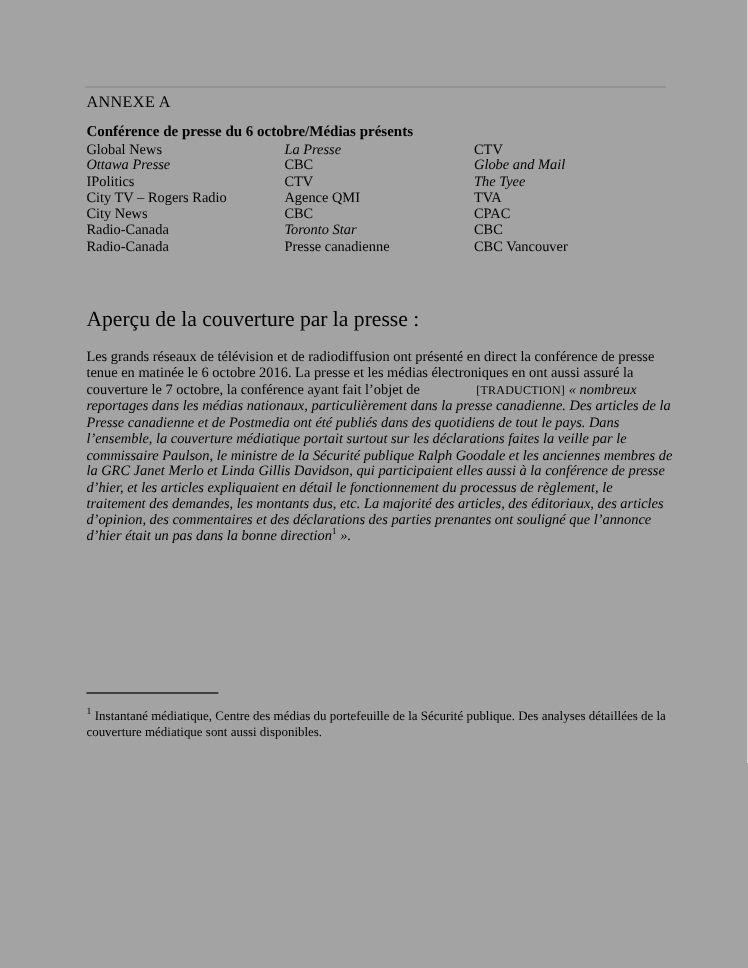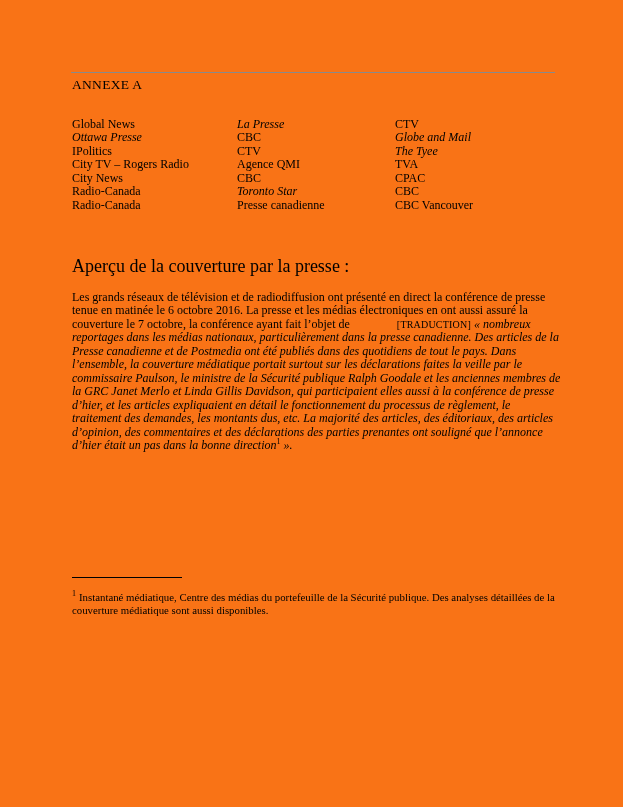--- a/index.html
+++ b/index.html
@@ -1,20 +1,20 @@
 <!DOCTYPE html>
 <html lang="fr"><head>
 <meta charset="utf-8">
 <style>
   html, body { margin: 0; padding: 0; background: #ffffff; }
   .page {
     position: relative;
     width: 623px;
     height: 807px;
-    background: #f97316;
+    background: #a3a3a3;
     color: #000000;
     font-family: "Liberation Serif", "DejaVu Serif", serif;
     overflow: hidden;
   }
   .header-rule {
     position: absolute;
     left: 71px; top: 72px;
     width: 484px; height: 1px;
     background: #8a8a8a;
   }
@@ -94,20 +94,21 @@
 </style>
 </head>
 <body>
 
 <div class="page">
 
   <div class="header-rule"></div>
 
   <div class="annexe-title">ANNEXE A</div>
 
+  <div class="media-heading">Conférence de presse du 6 octobre/Médias présents</div>
 
   <table class="media-table">
     <tbody>
       <tr>
         <td class="c1">Global News</td>
         <td class="c2 it">La Presse</td>
         <td class="c3">CTV</td>
       </tr>
       <tr>
         <td class="c1 it">Ottawa Presse</td>

